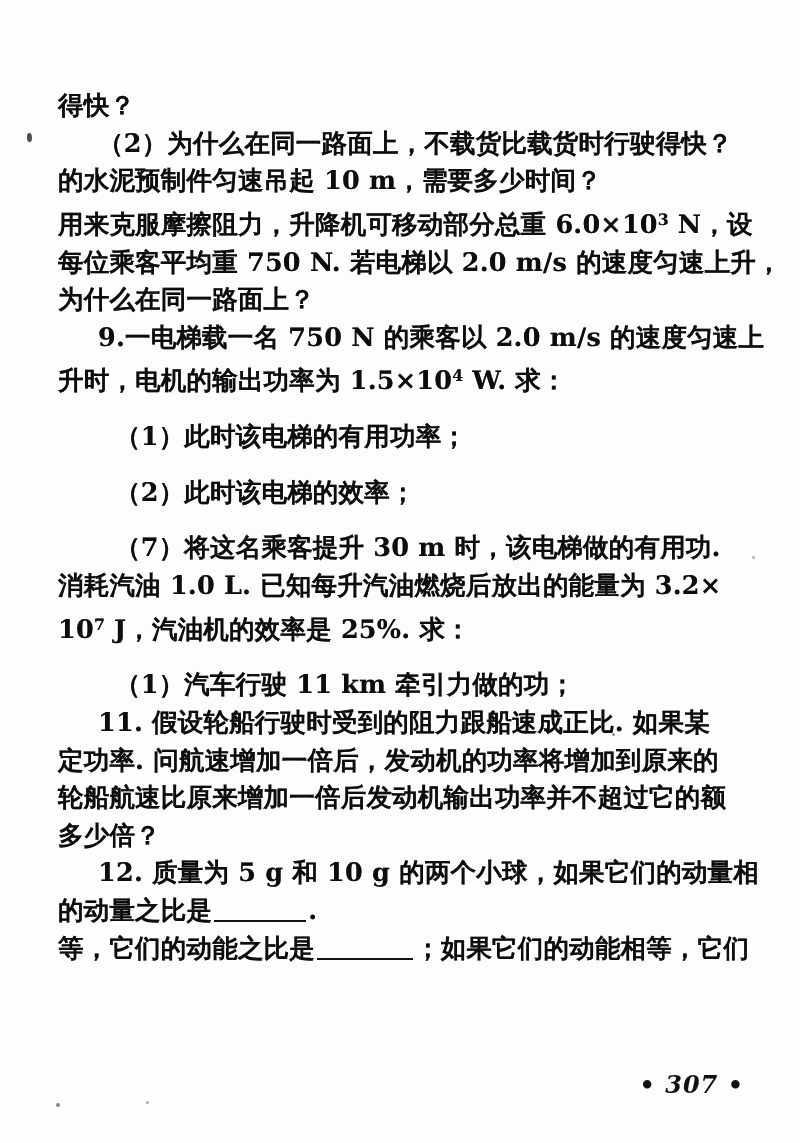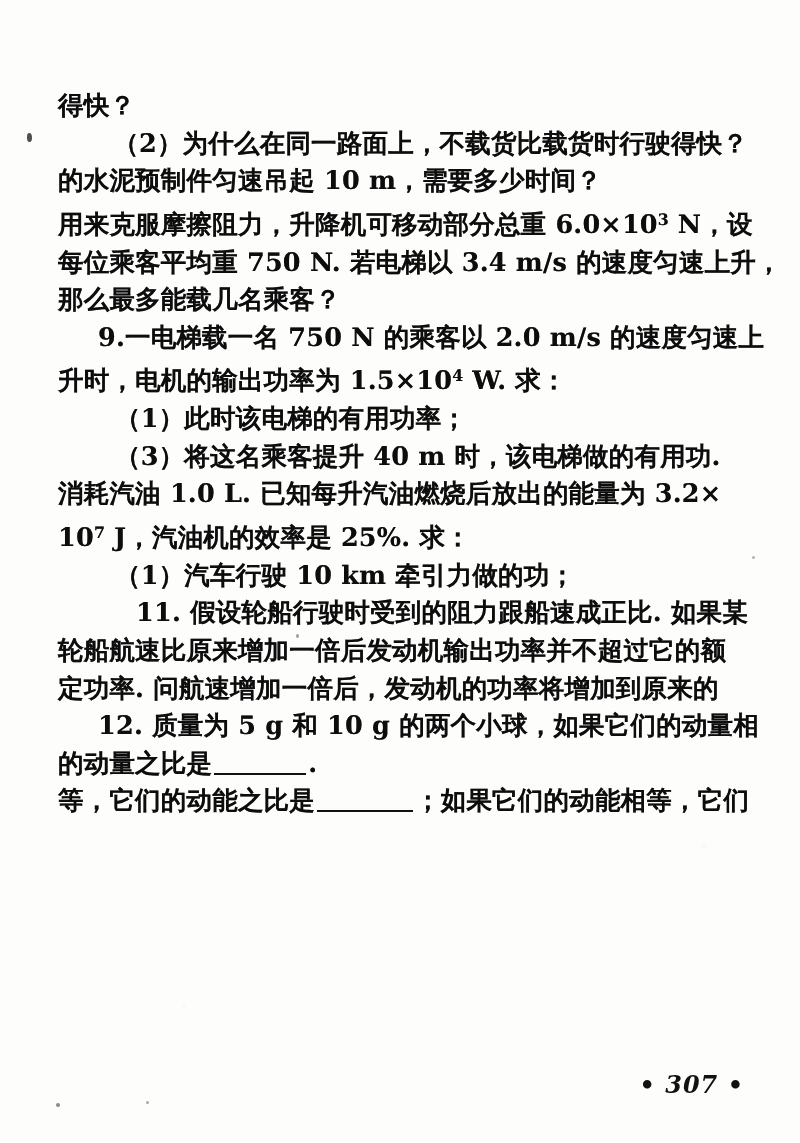--- a/index.html
+++ b/index.html
@@ -43,22 +43,22 @@
     font-size: 25.5px;
     line-height: 37.6px;
     letter-spacing: 0.2px;
     white-space: nowrap;
     font-weight: 700;
     text-rendering: geometricPrecision;
     
     text-shadow: 0 0 0.45px rgba(0,0,0,0.55);
   }
   
-  .line.indent   { padding-left: 40px; text-align: right; }
-  .line.indent2  { padding-left: 57px; }
+  .line.indent   { padding-left: 40px; }
+  .line.indent2  { padding-left: 57px; margin-top: 18px; }
   .line.cont     { padding-left: 0px; }
   sup {
     font-size: 0.62em;
     vertical-align: 0.52em;
     letter-spacing: 0;
   }
   .blank {
     display: inline-block;
     width: 96px;
     border-bottom: 2.5px solid #111;
@@ -105,32 +105,34 @@
   <div class="speck s3"></div>
   <div class="speck s4"></div>
   <div class="speck s5"></div>
   <div class="speck s6"></div>
 
   <div class="textblock" id="textblock">
       <div class="line cont">得快？</div>
       <div class="line indent">（2）为什么在同一路面上，不载货比载货时行驶得快？</div>
       <div class="line cont">的水泥预制件匀速吊起 10 m，需要多少时间？</div>
       <div class="line cont">用来克服摩擦阻力，升降机可移动部分总重 6.0×10<sup>3</sup> N，设</div>
-      <div class="line cont">每位乘客平均重 750 N. 若电梯以 3.4 m/s 的速度匀速上升，</div>
-      <div class="line cont">那么最多能载几名乘客？</div>
+      <div class="line cont">每位乘客平均重 750 N. 若电梯以 2.0 m/s 的速度匀速上升，</div>
+      <div class="line cont">为什么在同一路面上？</div>
       <div class="line indent">9.一电梯载一名 750 N 的乘客以 2.0 m/s 的速度匀速上</div>
       <div class="line cont">升时，电机的输出功率为 1.5×10<sup>4</sup> W. 求：</div>
       <div class="line indent2">（1）此时该电梯的有用功率；</div>
-      <div class="line indent2">（3）将这名乘客提升 40 m 时，该电梯做的有用功.</div>
+      <div class="line indent2">（2）此时该电梯的效率；</div>
+      <div class="line indent2">（7）将这名乘客提升 30 m 时，该电梯做的有用功.</div>
       <div class="line cont">消耗汽油 1.0 L. 已知每升汽油燃烧后放出的能量为 3.2×</div>
       <div class="line cont">10<sup>7</sup> J，汽油机的效率是 25%. 求：</div>
-      <div class="line indent2">（1）汽车行驶 10 km 牵引力做的功；</div>
+      <div class="line indent2">（1）汽车行驶 11 km 牵引力做的功；</div>
       <div class="line indent">11. 假设轮船行驶时受到的阻力跟船速成正比. 如果某</div>
+      <div class="line cont">定功率. 问航速增加一倍后，发动机的功率将增加到原来的</div>
       <div class="line cont">轮船航速比原来增加一倍后发动机输出功率并不超过它的额</div>
-      <div class="line cont">定功率. 问航速增加一倍后，发动机的功率将增加到原来的</div>
+      <div class="line cont">多少倍？</div>
       <div class="line indent">12. 质量为 5 g 和 10 g 的两个小球，如果它们的动量相</div>
       <div class="line cont">的动量之比是<span class="blank short"></span>.</div>
       <div class="line cont">等，它们的动能之比是<span class="blank"></span>；如果它们的动能相等，它们</div>
     </div>
 
   <div class="folio">• 307 •</div>
 
 </div>
 
 </body></html>

